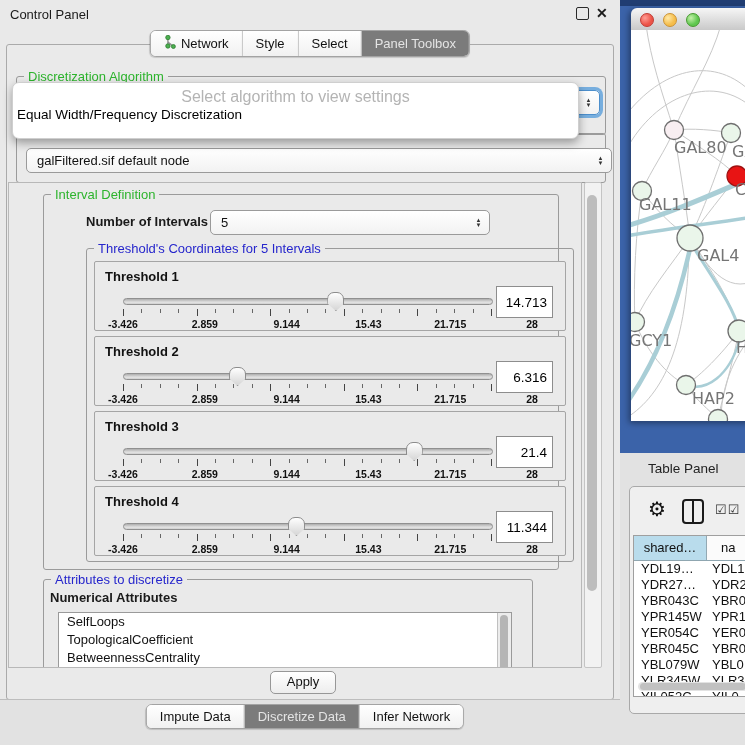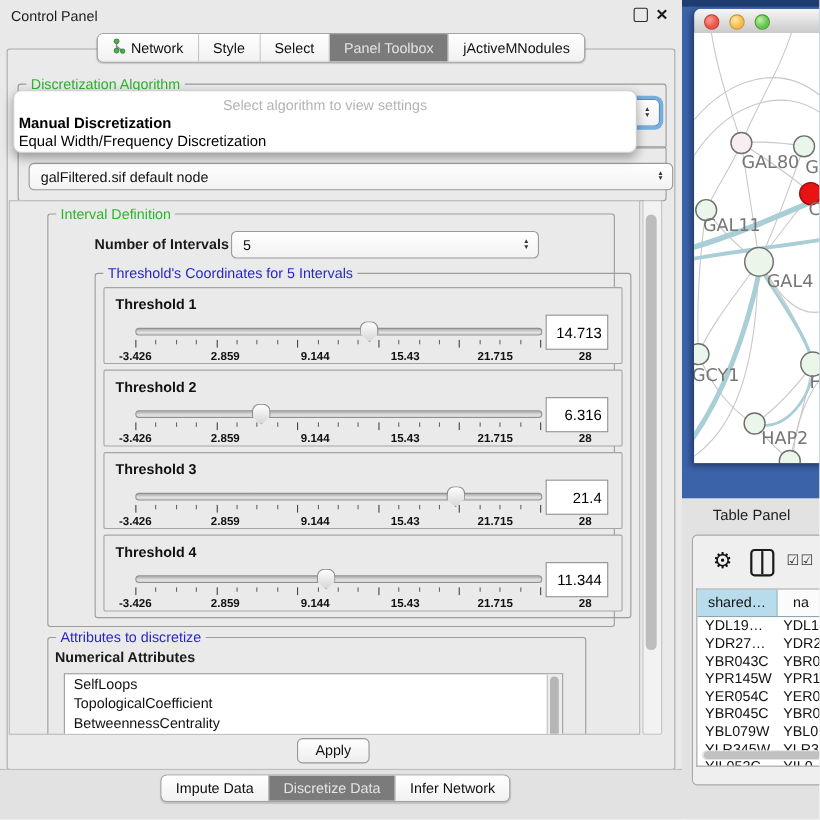--- a/index.html
+++ b/index.html
@@ -32,21 +32,21 @@
   .g-black{color:#1a1a1a;}
   
   .combo{position:absolute;height:23px;background:linear-gradient(#ffffff,#f2f2f2);
          border:1px solid #9a9a9a;border-radius:5px;font-size:13px;line-height:23px;padding-left:10px;}
   .combo .stepper{position:absolute;right:4px;top:2px;width:13px;height:19px;display:flex;flex-direction:column;
                   align-items:center;justify-content:center;font-size:6px;line-height:5px;color:#333;}
   .combo.focused{box-shadow:0 0 0 3px #77aede;border-color:#4d8fcc;}
   
   #algo-popup{position:absolute;left:12px;top:82px;width:565px;height:55px;background:#fff;
               border:1px solid #cfcfcf;border-radius:7px;box-shadow:0 4px 10px rgba(0,0,0,.35);z-index:20;}
-  #algo-popup .hint{text-align:center;color:#b4b4b4;font-size:13px;padding-top:5px;}
+  #algo-popup .hint{text-align:center;color:#b4b4b4;font-size:16px;padding-top:5px;}
   .popup-opt{font-size:13.5px;padding:1px 4px;color:#000;}
   .popup-opt.bold{font-weight:bold;}
   
   #scroll-viewport{position:absolute;left:8px;top:182px;width:572px;height:484px;border:1px solid #b8b8b8;
                    background:#eaeaea;overflow:hidden;}
   .vscrollbar{position:absolute;left:584px;top:182px;width:16px;height:484px;background:#f2f2f2;
               border:1px solid #c4c4c4;border-radius:2px;}
   .vscrollbar .vthumb{position:absolute;left:2px;top:12px;width:10px;height:396px;background:#bdbdbd;border-radius:6px;}
   
   .bold-label{font-weight:bold;font-size:13px;color:#1a1a1a;}
@@ -136,36 +136,32 @@
         </div>
         <div class="tab">
           <span>Style</span>
         </div>
         <div class="tab">
           <span>Select</span>
         </div>
         <div class="tab selected">
           <span>Panel Toolbox</span>
         </div>
-        <div class="tab">
-          <span>jActiveMNodules</span>
-        </div>
       </div>
 
     <div class="group" style="left:16px;top:76px;width:588px;height:57px;">
       <span class="group-label g-green">Discretization Algorithm</span>
     </div>
     <div class="combo focused" style="left:26px;top:90px;width:562px;z-index:10;">
       <span class="stepper">▲<br>▼</span>
     </div>
 
     <div id="algo-popup">
       <div class="hint">Select algorithm to view settings</div>
       <div id="popup-options">
-          <div class="popup-opt bold">Manual Discretization</div>
           <div class="popup-opt">Equal Width/Frequency Discretization</div>
         </div>
     </div>
 
     <div class="group" style="left:16px;top:133px;width:588px;height:48px;">
       <span class="group-label g-black">Table Data</span>
     </div>
     <div class="combo" style="left:26px;top:148px;width:574px;">
       <span>galFiltered.sif default node</span>
       <span class="stepper">▲<br>▼</span>

